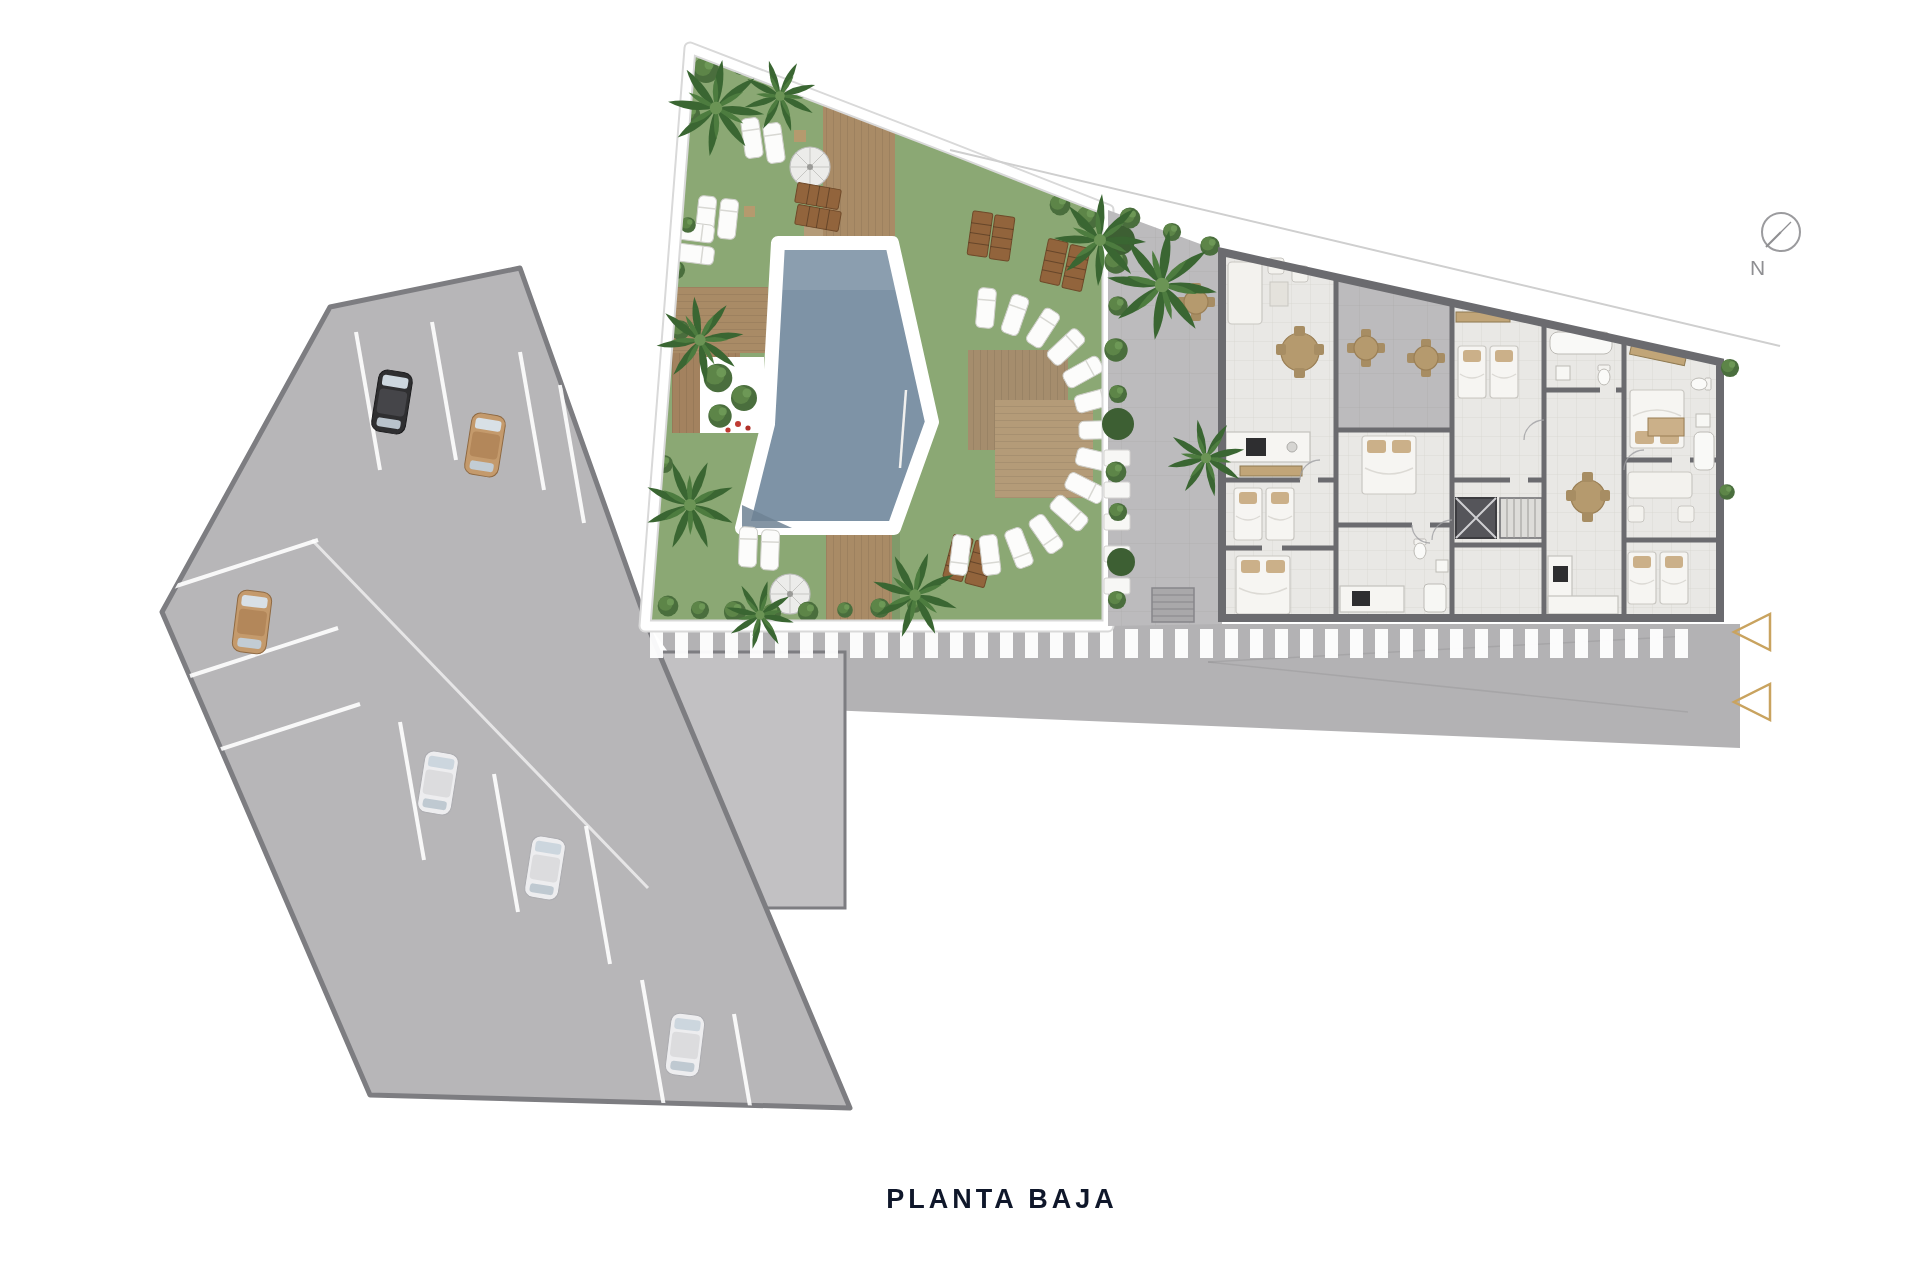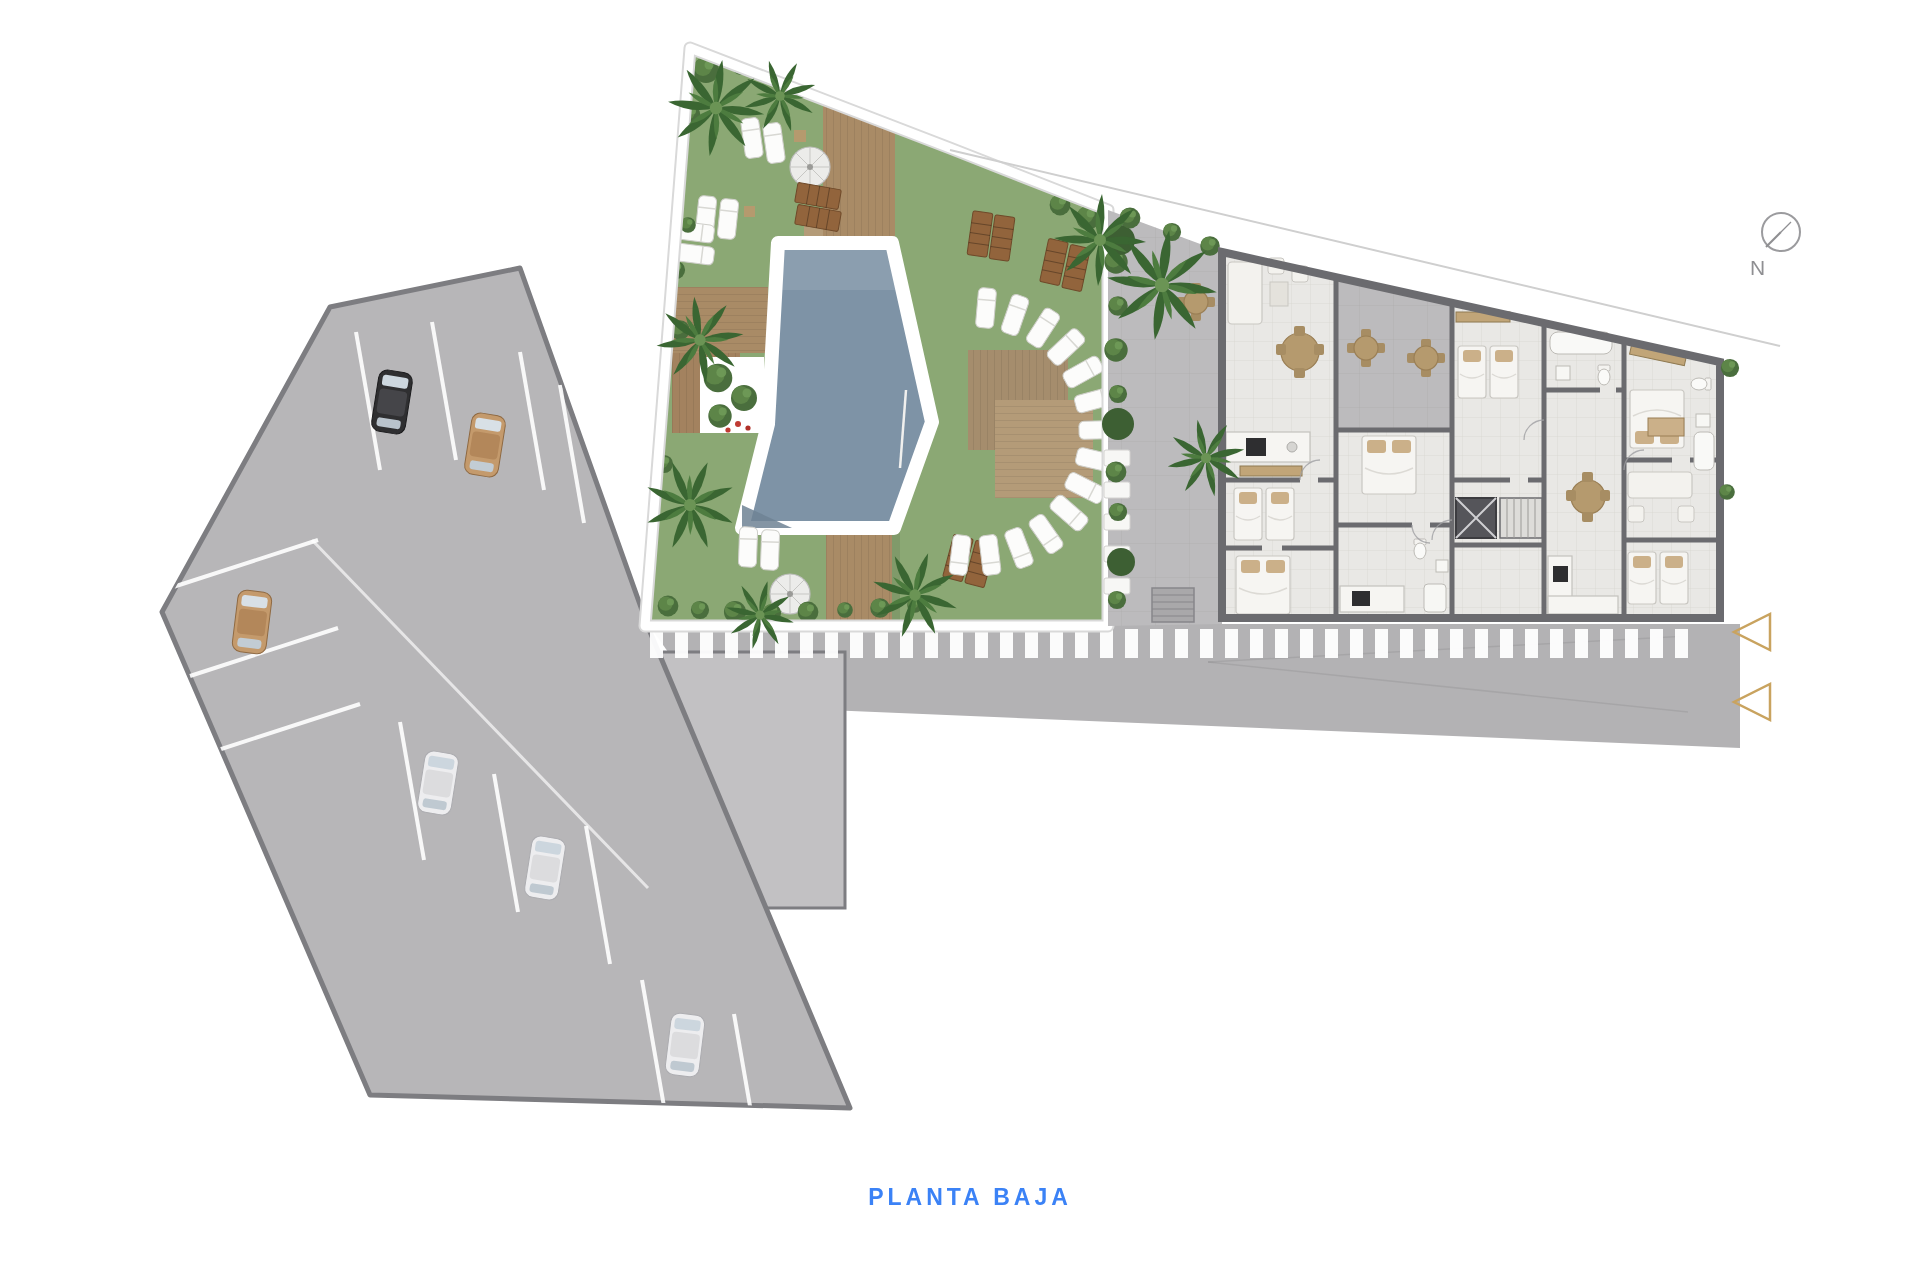--- a/index.html
+++ b/index.html
@@ -1,20 +1,20 @@
 <!DOCTYPE html>
 <html><head>
 <meta charset="utf-8">
 <style>
   html,body{margin:0;padding:0;background:#fff;}
   .canvas{position:relative;width:1920px;height:1280px;background:#ffffff;overflow:hidden;
           font-family:"Liberation Sans",sans-serif;}
   .canvas svg{position:absolute;left:0;top:0;}
-  .title{position:absolute;left:820px;top:1184px;width:300px;text-align:center;
-         font-size:23px;font-weight:bold;letter-spacing:4px;color:#3b82f6;}
+  .title{position:absolute;left:852px;top:1184px;width:300px;text-align:center;
+         font-size:27px;font-weight:bold;letter-spacing:4px;color:#0f172a;}
   .compass-n{font-size:21px;fill:#8f8f92;}
 </style>
 </head>
 <body>
 
 <div class="canvas">
 <svg width="1920" height="1280" viewBox="0 0 1920 1280">
   <defs>
     <pattern id="tiles" width="19" height="19" patternUnits="userSpaceOnUse">
       <path d="M19,0 V19 H0" fill="none" stroke="#cfcec9" stroke-width="0.8" opacity="0.7"></path>

